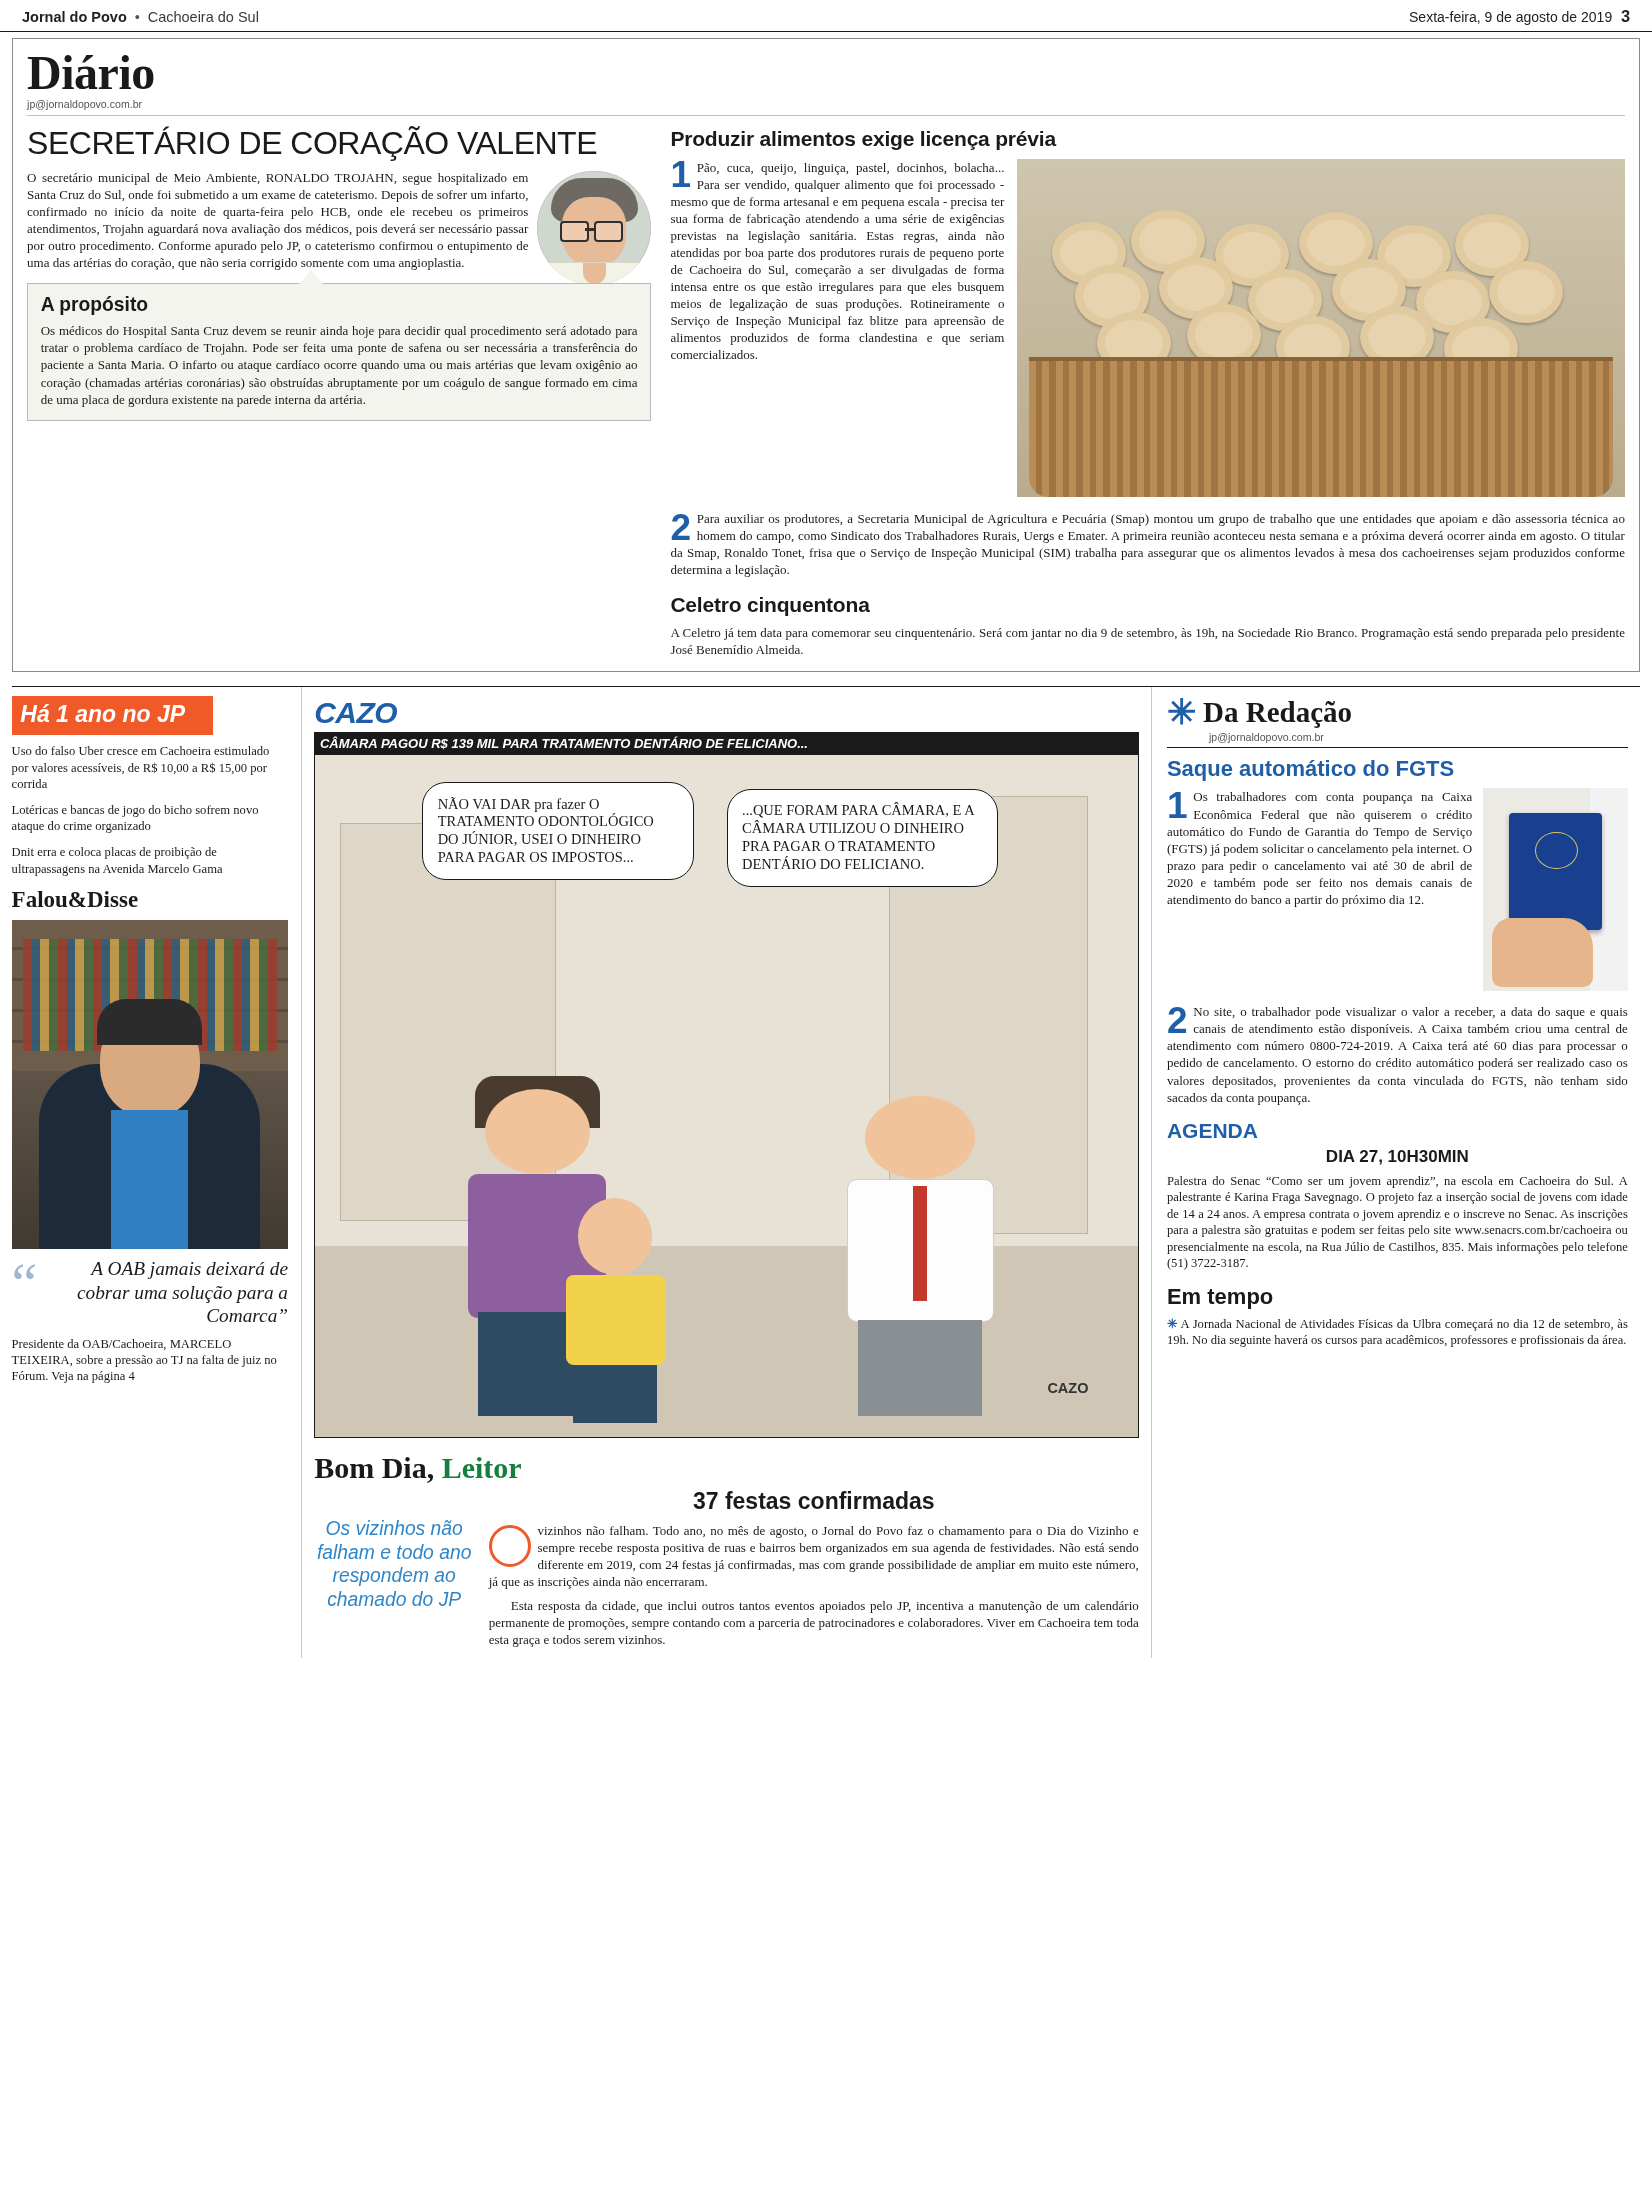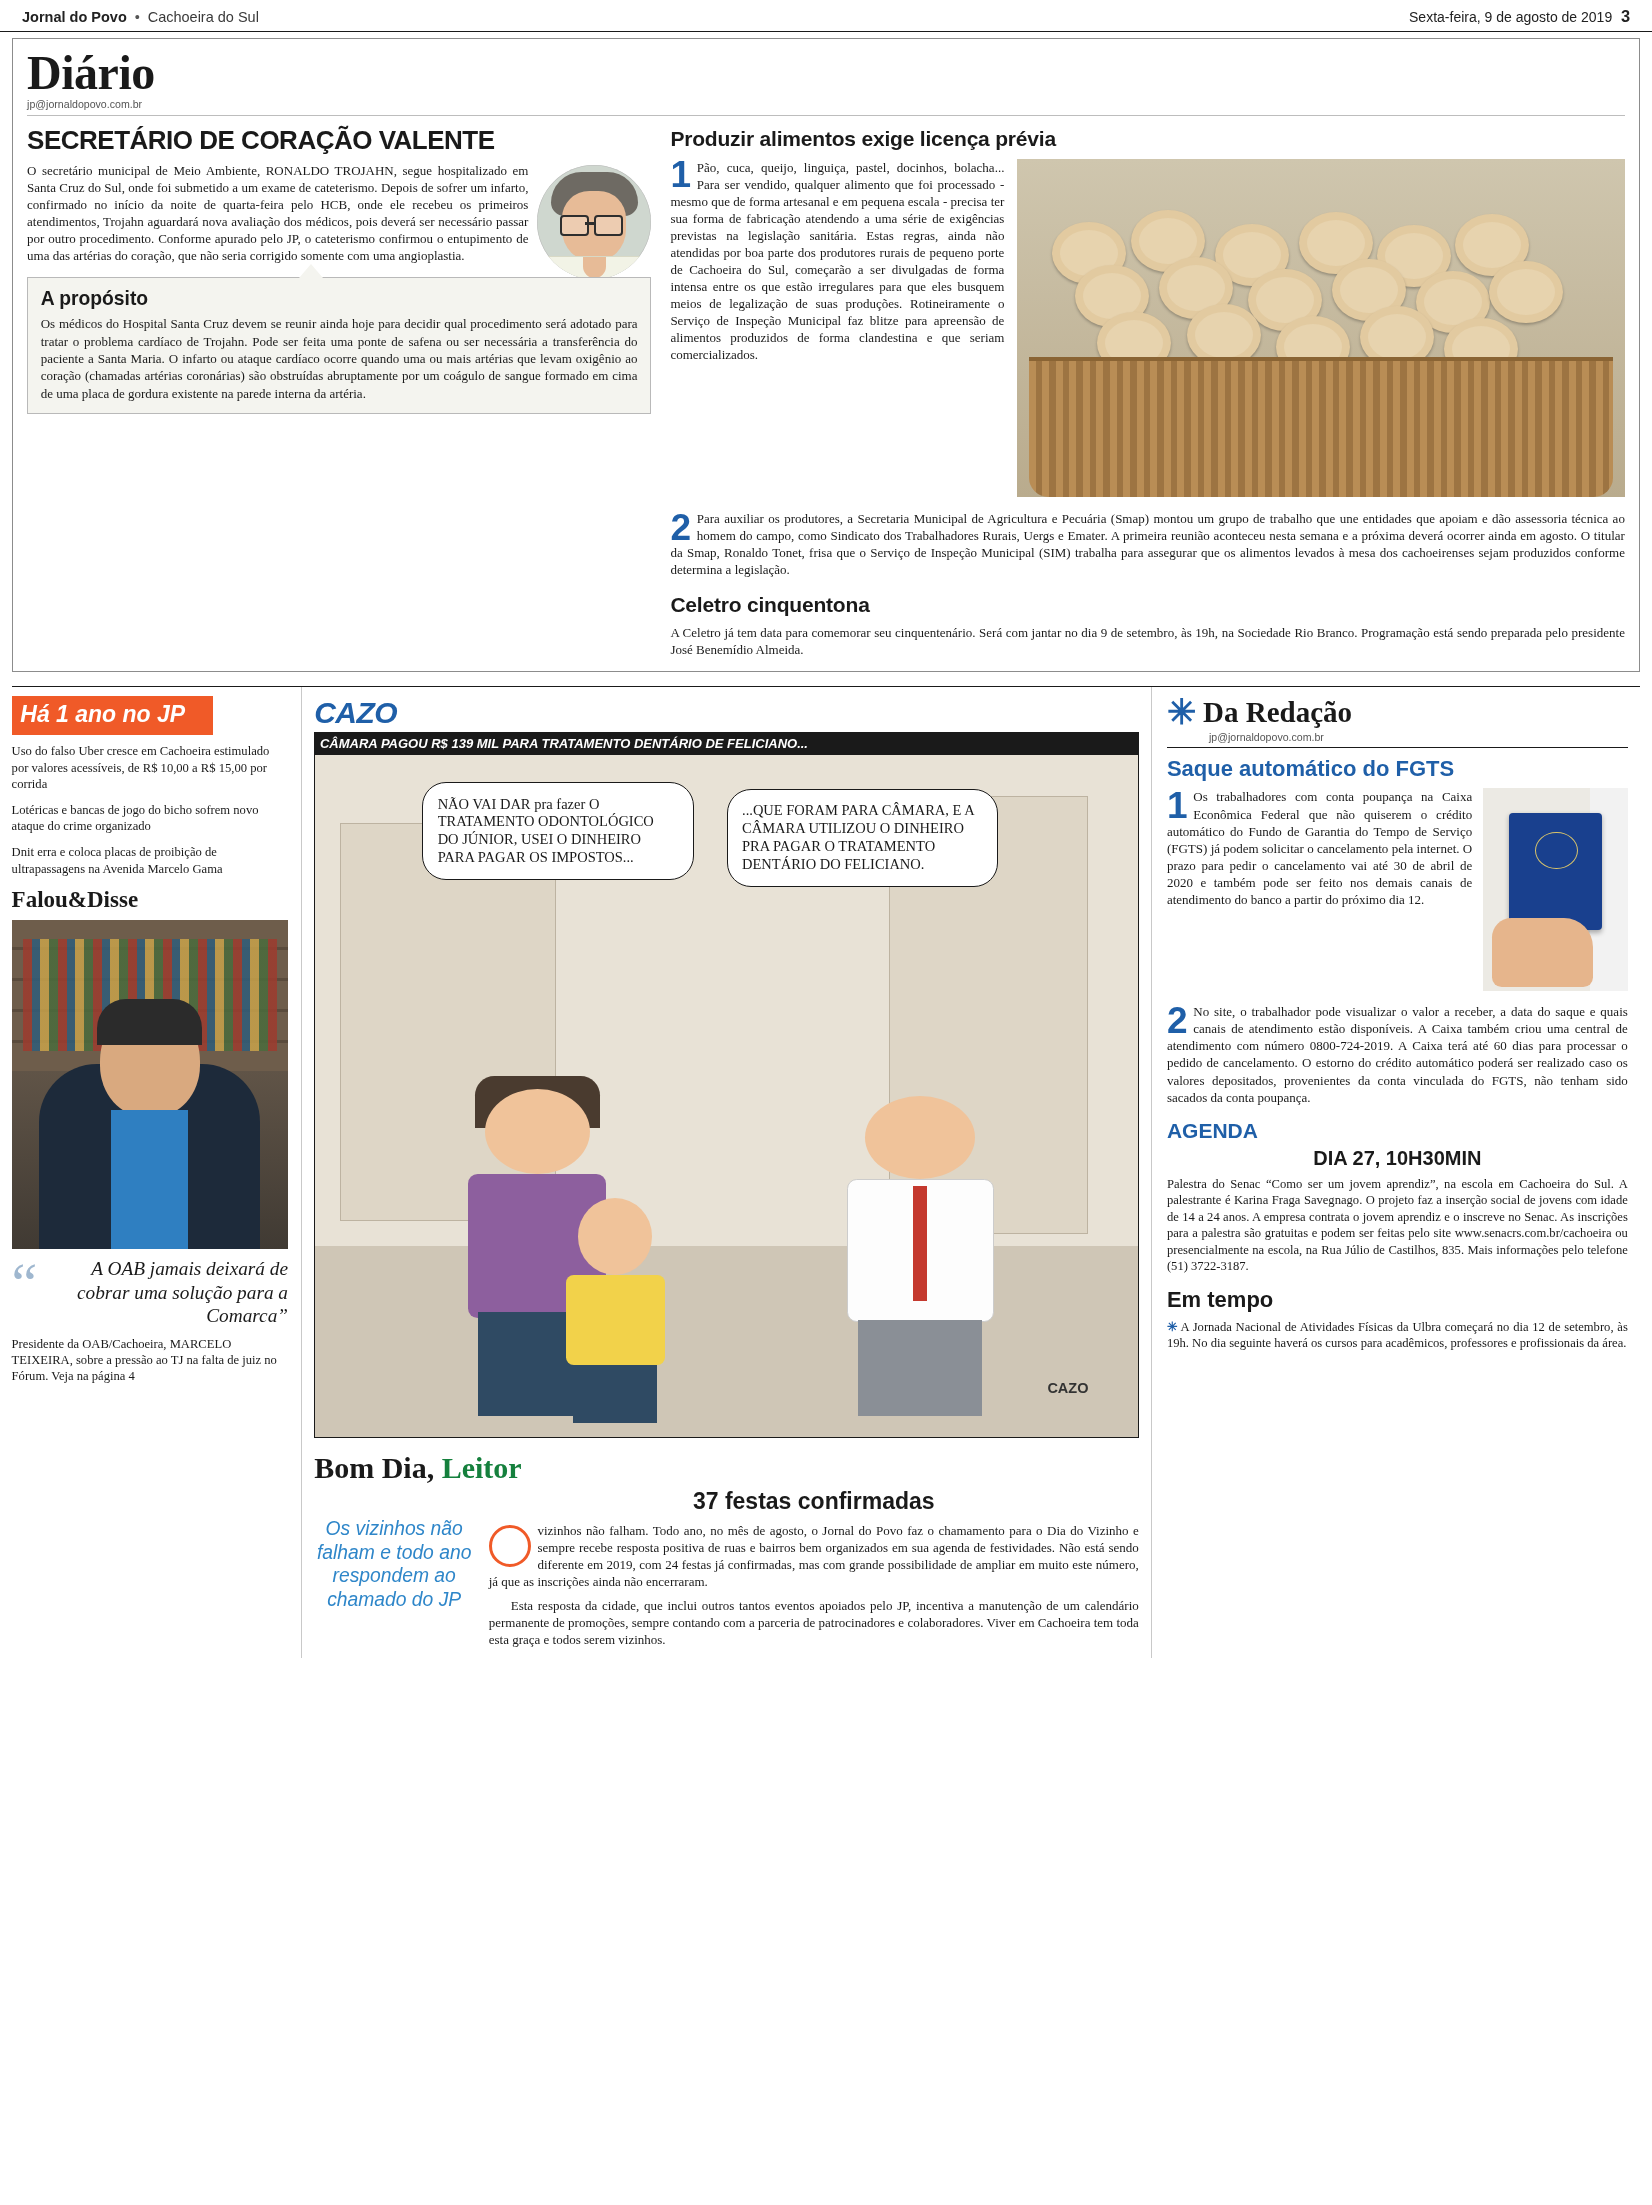--- a/index.html
+++ b/index.html
@@ -59,22 +59,22 @@
   .diario-cols{
     display:flex;
     gap:19.3px;
     margin-top:10.6px;
   }
   .col-left{width:624px;flex:0 0 624px;}
   .col-right{flex:1;}
 
   .headline{
     font-family:"Liberation Sans",sans-serif;
-    font-weight:bold;
-    font-size:26px;
+    font-weight:normal;
+    font-size:32px;
     line-height:1.03;
     letter-spacing:-0.5px;
     margin-bottom:8.7px;
   }
 
   .body-text{
     font-size:13px;
     line-height:1.31;
     text-align:justify;
     hyphens:auto;
@@ -293,21 +293,21 @@
   .fgts-text{flex:1;font-size:13px;line-height:1.32;text-align:justify;}
   .fgts-photo{
     width:145px;flex:0 0 145px;height:203px;background:#eceae4;position:relative;overflow:hidden;
   }
   .fgts-photo .card{position:absolute;left:18%;top:12%;width:64%;height:58%;background:#19408e;border-radius:3.9px;box-shadow:0 2.9px 4.8px rgba(0,0,0,.3);}
   .fgts-photo .card:after{content:"";position:absolute;left:28%;top:16%;width:44%;height:30%;border:1.5px solid #d8c36a;border-radius:50%;}
   .fgts-photo .hand{position:absolute;left:6%;bottom:2%;width:70%;height:34%;background:#e6b58c;border-radius:19.3px 29px 9.7px 9.7px;}
   .fgts-photo .coat{position:absolute;right:0;top:0;width:26%;height:100%;background:#f2f2f2;}
 
   .agenda-title{font-family:"Liberation Sans",sans-serif;font-weight:bold;font-size:21px;color:#1f5fa8;margin:12.6px 0 4.8px 0;}
-  .agenda-sub{font-family:"Liberation Sans",sans-serif;font-weight:bold;font-size:20px;text-align:center;margin-bottom:5.8px;}
+  .agenda-sub{font-family:"Liberation Sans",sans-serif;font-weight:bold;font-size:17px;text-align:center;margin-bottom:5.8px;}
   .agenda-text{font-size:12.6px;line-height:1.3;text-align:justify;}
   .emtempo-title{font-family:"Liberation Sans",sans-serif;font-weight:bold;font-size:22px;margin:12.6px 0 5.8px 0;}
   .emtempo-text{font-size:12.6px;line-height:1.3;text-align:justify;}
   .emtempo-text .ast{color:#1f5fa8;font-weight:bold;}
 </style>
 </head>
 <body>
 
 <div class="page">
 

